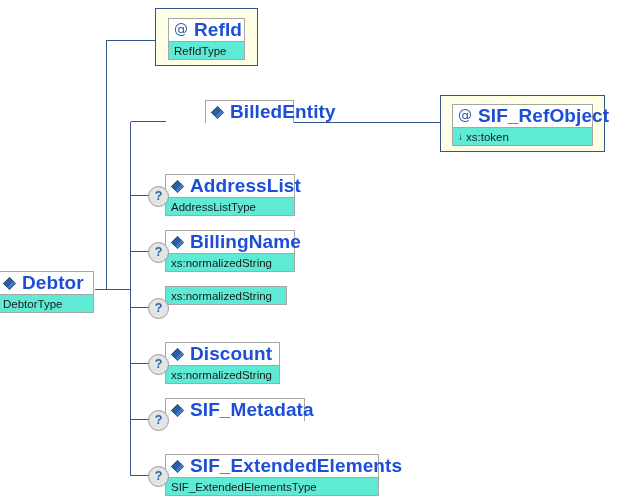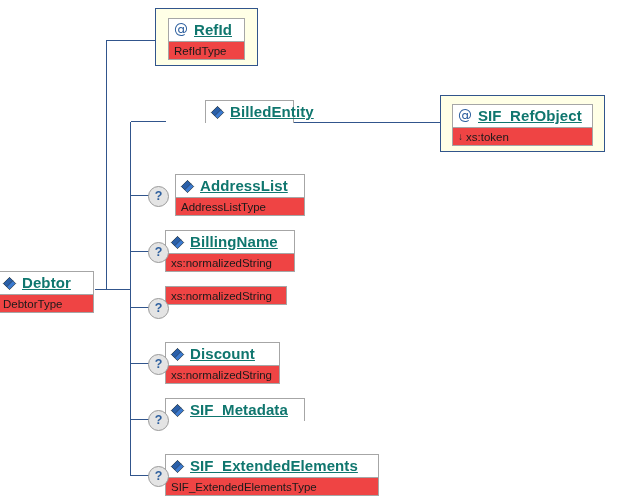--- a/index.html
+++ b/index.html
@@ -16,27 +16,27 @@
   .attrframe{position:absolute;box-sizing:border-box;
              background:#ffffe6;border:1px solid #31558c;}
 
   .nbox{position:absolute;box-sizing:border-box;}
 
   .nhead{box-sizing:border-box;background:#ffffff;
          border:1px solid #a6a6a6;border-bottom:none;
          height:23px;line-height:22px;white-space:nowrap;
          padding:0 6px 0 4px;display:flex;align-items:center;}
 
-  .ntype{box-sizing:border-box;background:#ef4444;
+  .ntype{box-sizing:border-box;background:#5eead4;
          border:1px solid #a6a6a6;border-top:1px solid #a6a6a6;
          height:19px;line-height:18px;white-space:nowrap;
          padding:0 6px 0 5px;display:flex;align-items:center;
          font-size:11.5px;color:#1a1a1a;}
 
-  .nname{font-size:15px;font-weight:bold;color:#0f766e;letter-spacing:.1px;text-decoration:underline;}
+  .nname{font-size:19px;font-weight:bold;color:#1d4ed8;letter-spacing:.1px;}
 
   
   .ico{display:inline-block;width:15px;height:15px;margin-right:5px;
        flex:0 0 15px;position:relative;top:0px;}
   .ico svg{display:block;width:15px;height:15px;}
 
   .atico{display:inline-block;width:16px;height:16px;margin-right:5px;
          flex:0 0 16px;font-size:14px;line-height:15px;color:#2d5f9e;
          font-family:"DejaVu Sans",sans-serif;text-align:center;font-weight:normal;}
 
@@ -119,21 +119,21 @@
       <span class="atico">@</span>
       <span class="nname">SIF_RefObject</span>
     </div>
     <div class="ntype">
       <span class="arrico">↓</span>
       <span>xs:token</span>
     </div>
   </div>
 
   <div class="qmark" style="left:148px;top:186px;">?</div>
-  <div class="nbox" style="left:175px;top:174px;width:130px;">
+  <div class="nbox" style="left:165px;top:174px;width:130px;">
     <div class="nhead">
       <span class="ico">
         <svg viewBox="0 0 16 16">
           <polygon points="8,1.5 14.5,8 8,14.5 1.5,8" fill="#f0b323" stroke="#8a6a12" stroke-width="0.8"></polygon>
           <polygon points="8,1.5 11.6,5.1 5.1,11.6 1.5,8" fill="#2a5fa8" stroke="#1b3d6e" stroke-width="0.8"></polygon>
           <polygon points="11.6,5.1 14.5,8 8,14.5 5.1,11.6" fill="#3b7ad0" stroke="#1b3d6e" stroke-width="0.6"></polygon>
         </svg>
       </span>
       <span class="nname">AddressList</span>
     </div>

